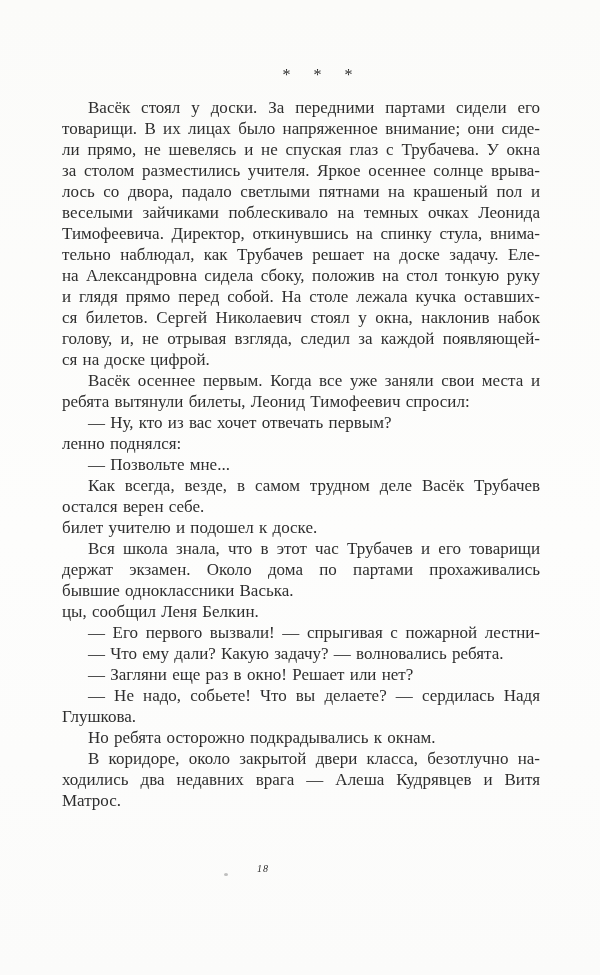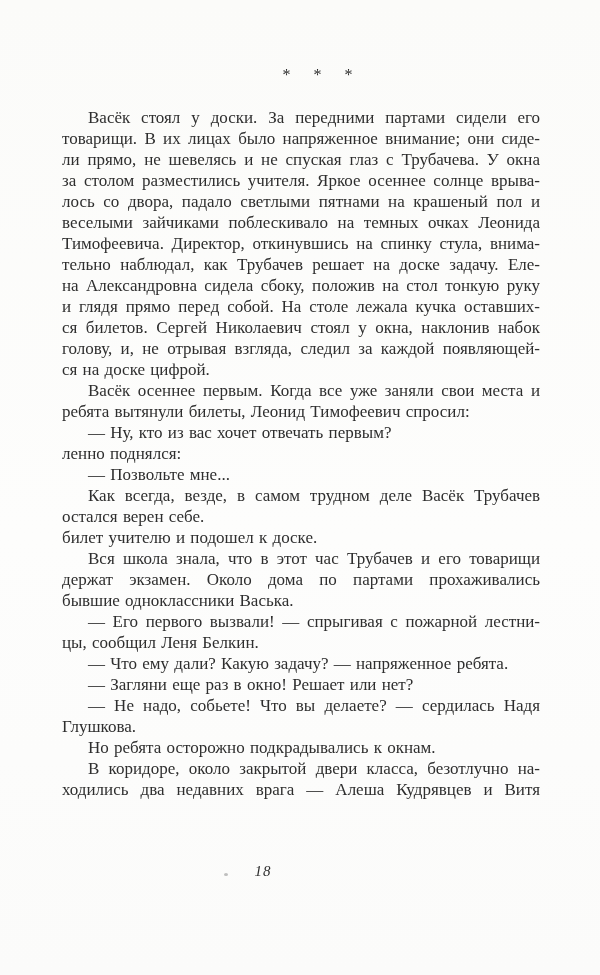--- a/index.html
+++ b/index.html
@@ -26,21 +26,21 @@
     box-sizing: border-box;
     padding-left: 40px;
     text-align: center;
     font-size: 16px;
     letter-spacing: 5px;
     word-spacing: 9px;
     color: #2d2d2d;
   }
   .text-column {
     position: absolute;
-    top: 107px;
+    top: 97px;
     left: 62px;
     width: 478px;
     font-size: 17px;
     line-height: 21px;
     color: #2e2e2e;
     word-spacing: 1px;
   }
   .ln {
     text-align: justify;
     text-align-last: left;
@@ -53,21 +53,21 @@
   }
   .pageno {
     position: absolute;
     top: 863px;
     left: 0;
     width: 492px;
     box-sizing: border-box;
     padding-left: 34px;
     text-align: center;
     font-style: italic;
-    font-size: 15px;
+    font-size: 10px;
     letter-spacing: 1px;
     color: #2d2d2d;
   }
   .speck {
     position: absolute;
     left: 224px;
     top: 873px;
     width: 4px;
     height: 3px;
     border-radius: 50%;
@@ -100,28 +100,29 @@
     <div class="ln">ребята вытянули билеты, Леонид Тимофеевич спросил:</div>
     <div class="ln ind">— Ну, кто из вас хочет отвечать первым?</div>
     <div class="ln">ленно поднялся:</div>
     <div class="ln ind">— Позвольте мне...</div>
     <div class="ln ind full">Как всегда, везде, в самом трудном деле Васёк Трубачев</div>
     <div class="ln">остался верен себе.</div>
     <div class="ln">билет учителю и подошел к доске.</div>
     <div class="ln ind full">Вся школа знала, что в этот час Трубачев и его товарищи</div>
     <div class="ln full">держат экзамен. Около дома по партами прохаживались</div>
     <div class="ln">бывшие одноклассники Васька.</div>
+    <div class="ln">цы, сообщил Леня Белкин.</div>
     <div class="ln ind full">— Его первого вызвали! — спрыгивая с пожарной лестни-</div>
-    <div class="ln">цы, сообщил Леня Белкин.</div>
-    <div class="ln ind">— Что ему дали? Какую задачу? — напряженное ребята.</div>
+    <div class="ln ind">— Что ему дали? Какую задачу? — волновались ребята.</div>
     <div class="ln ind">— Загляни еще раз в окно! Решает или нет?</div>
     <div class="ln ind full">— Не надо, собьете! Что вы делаете? — сердилась Надя</div>
     <div class="ln">Глушкова.</div>
     <div class="ln ind">Но ребята осторожно подкрадывались к окнам.</div>
     <div class="ln ind full">В коридоре, около закрытой двери класса, безотлучно на-</div>
     <div class="ln full">ходились два недавних врага — Алеша Кудрявцев и Витя</div>
+    <div class="ln">Матрос.</div>
   </div>
 
   <div class="speck"></div>
 
   <div class="pageno">18</div>
 
 </div>
 
 </body></html>

